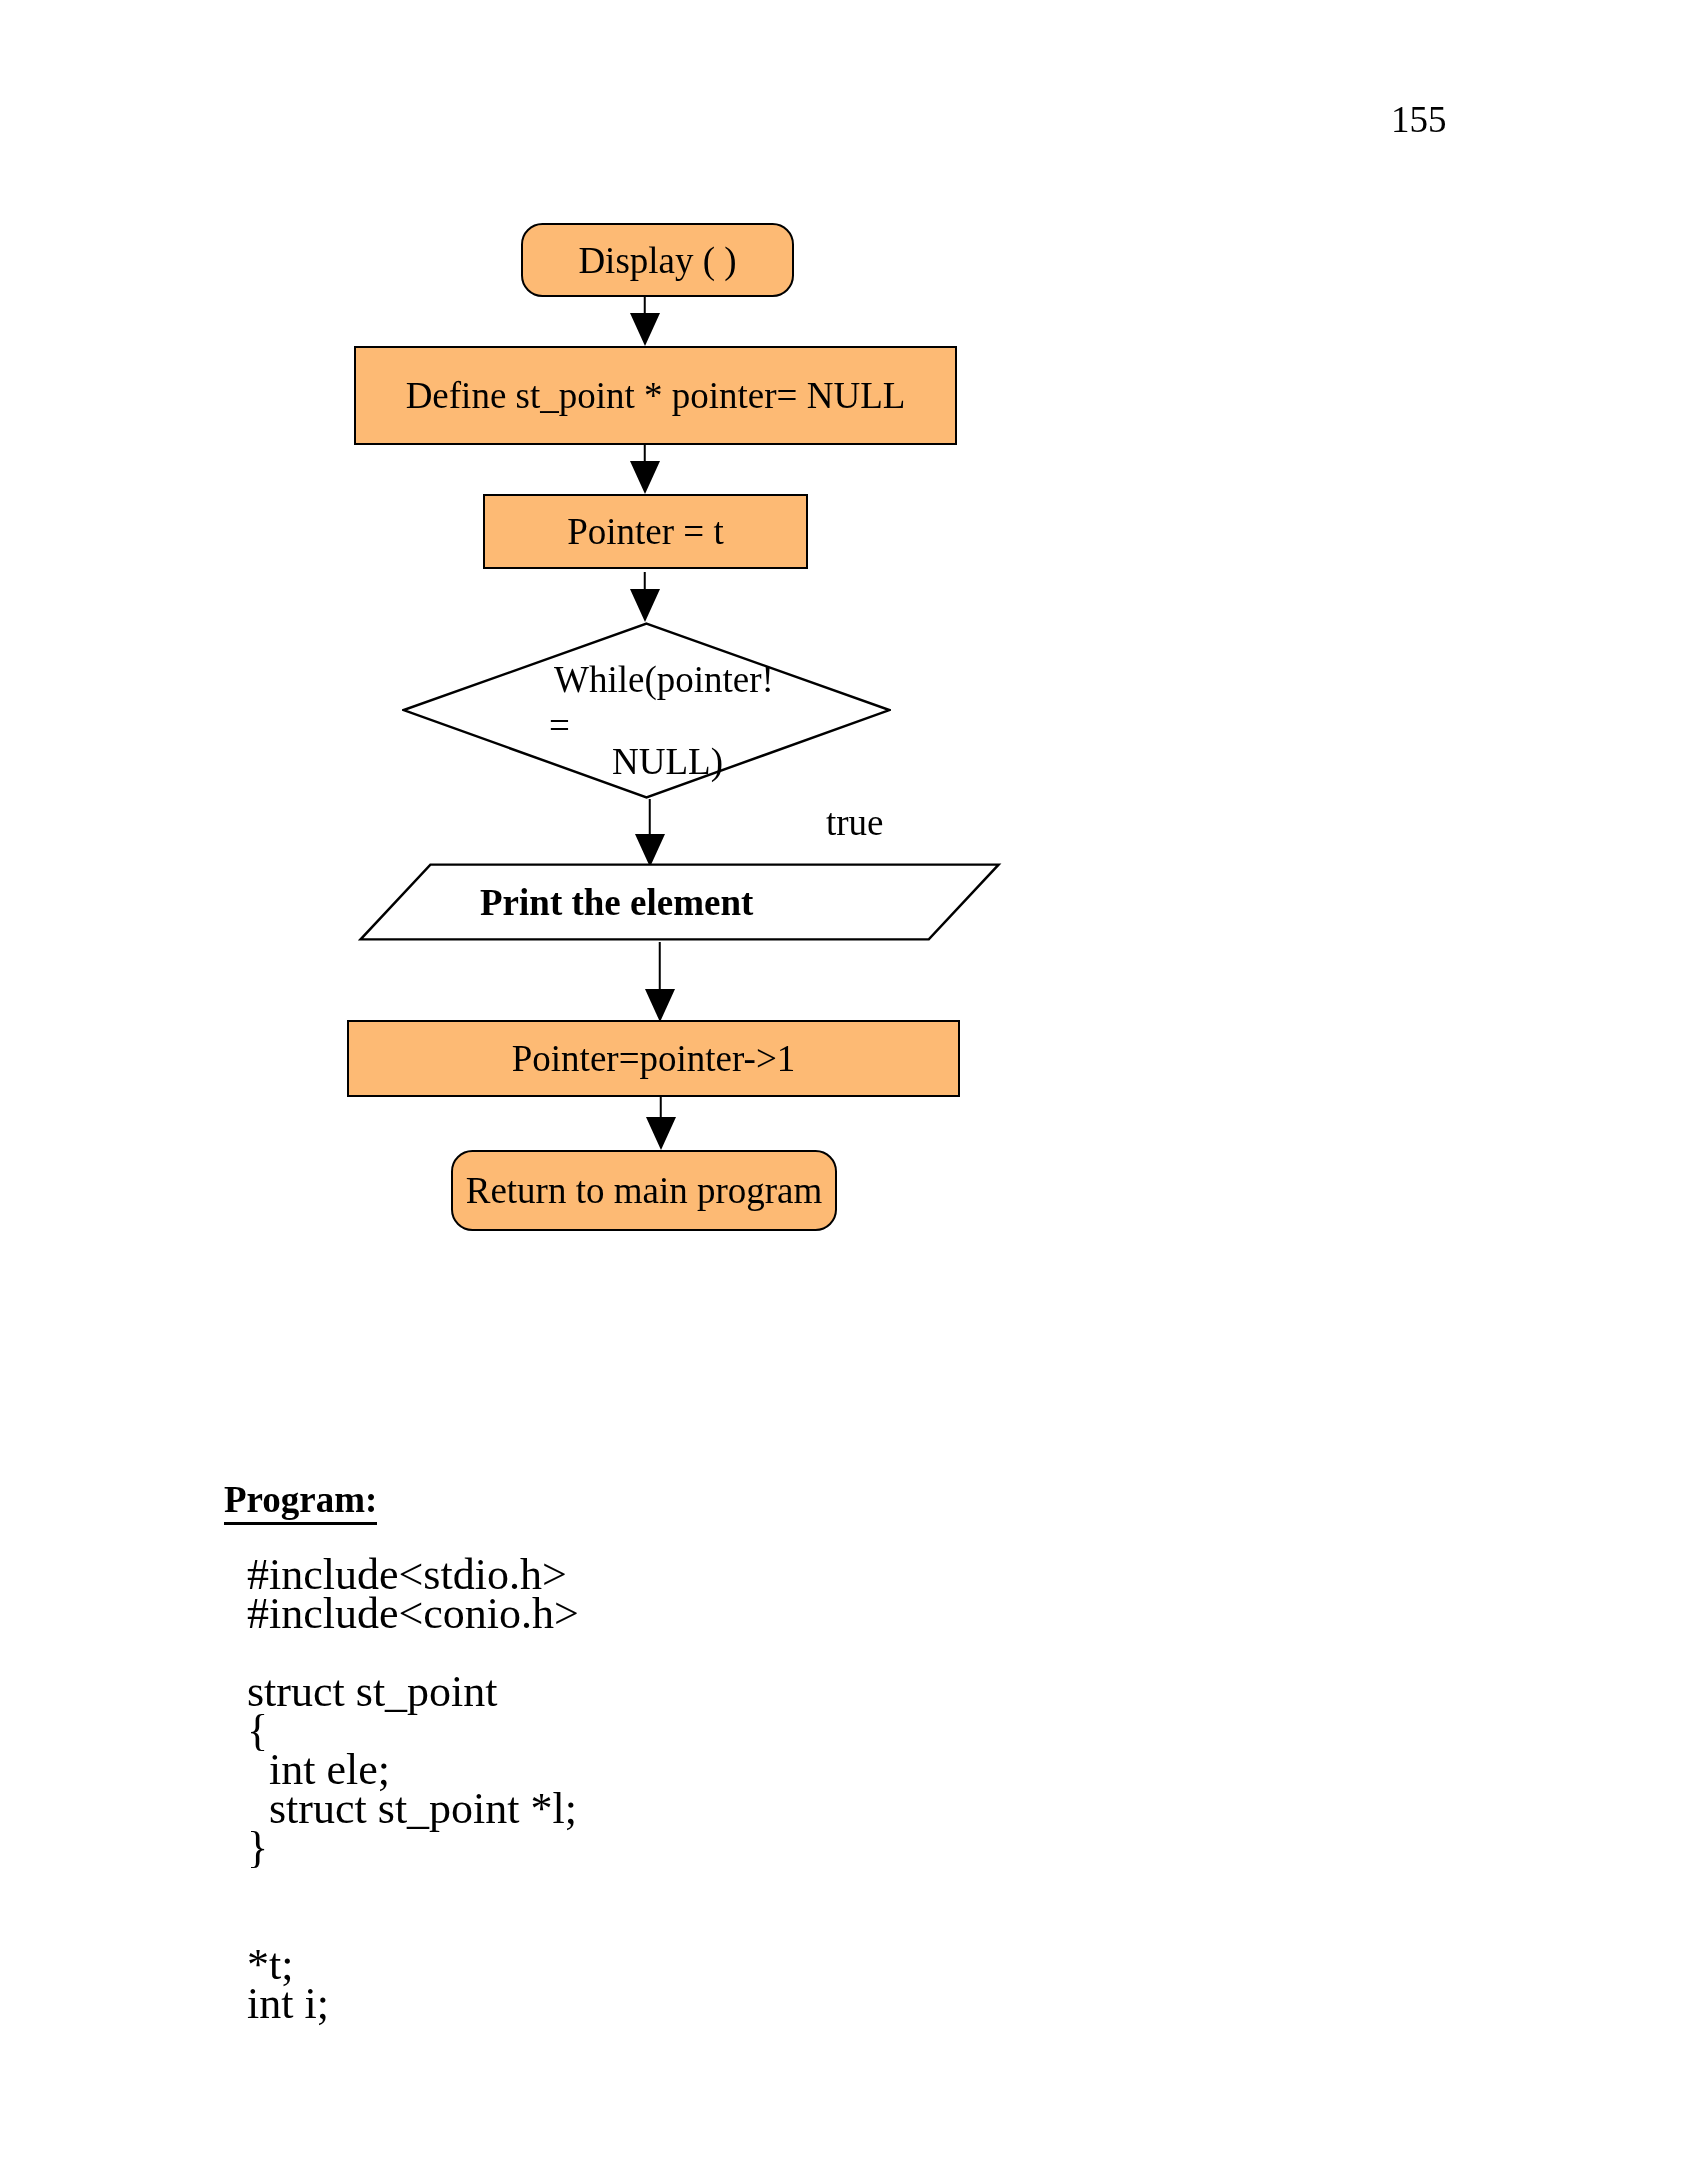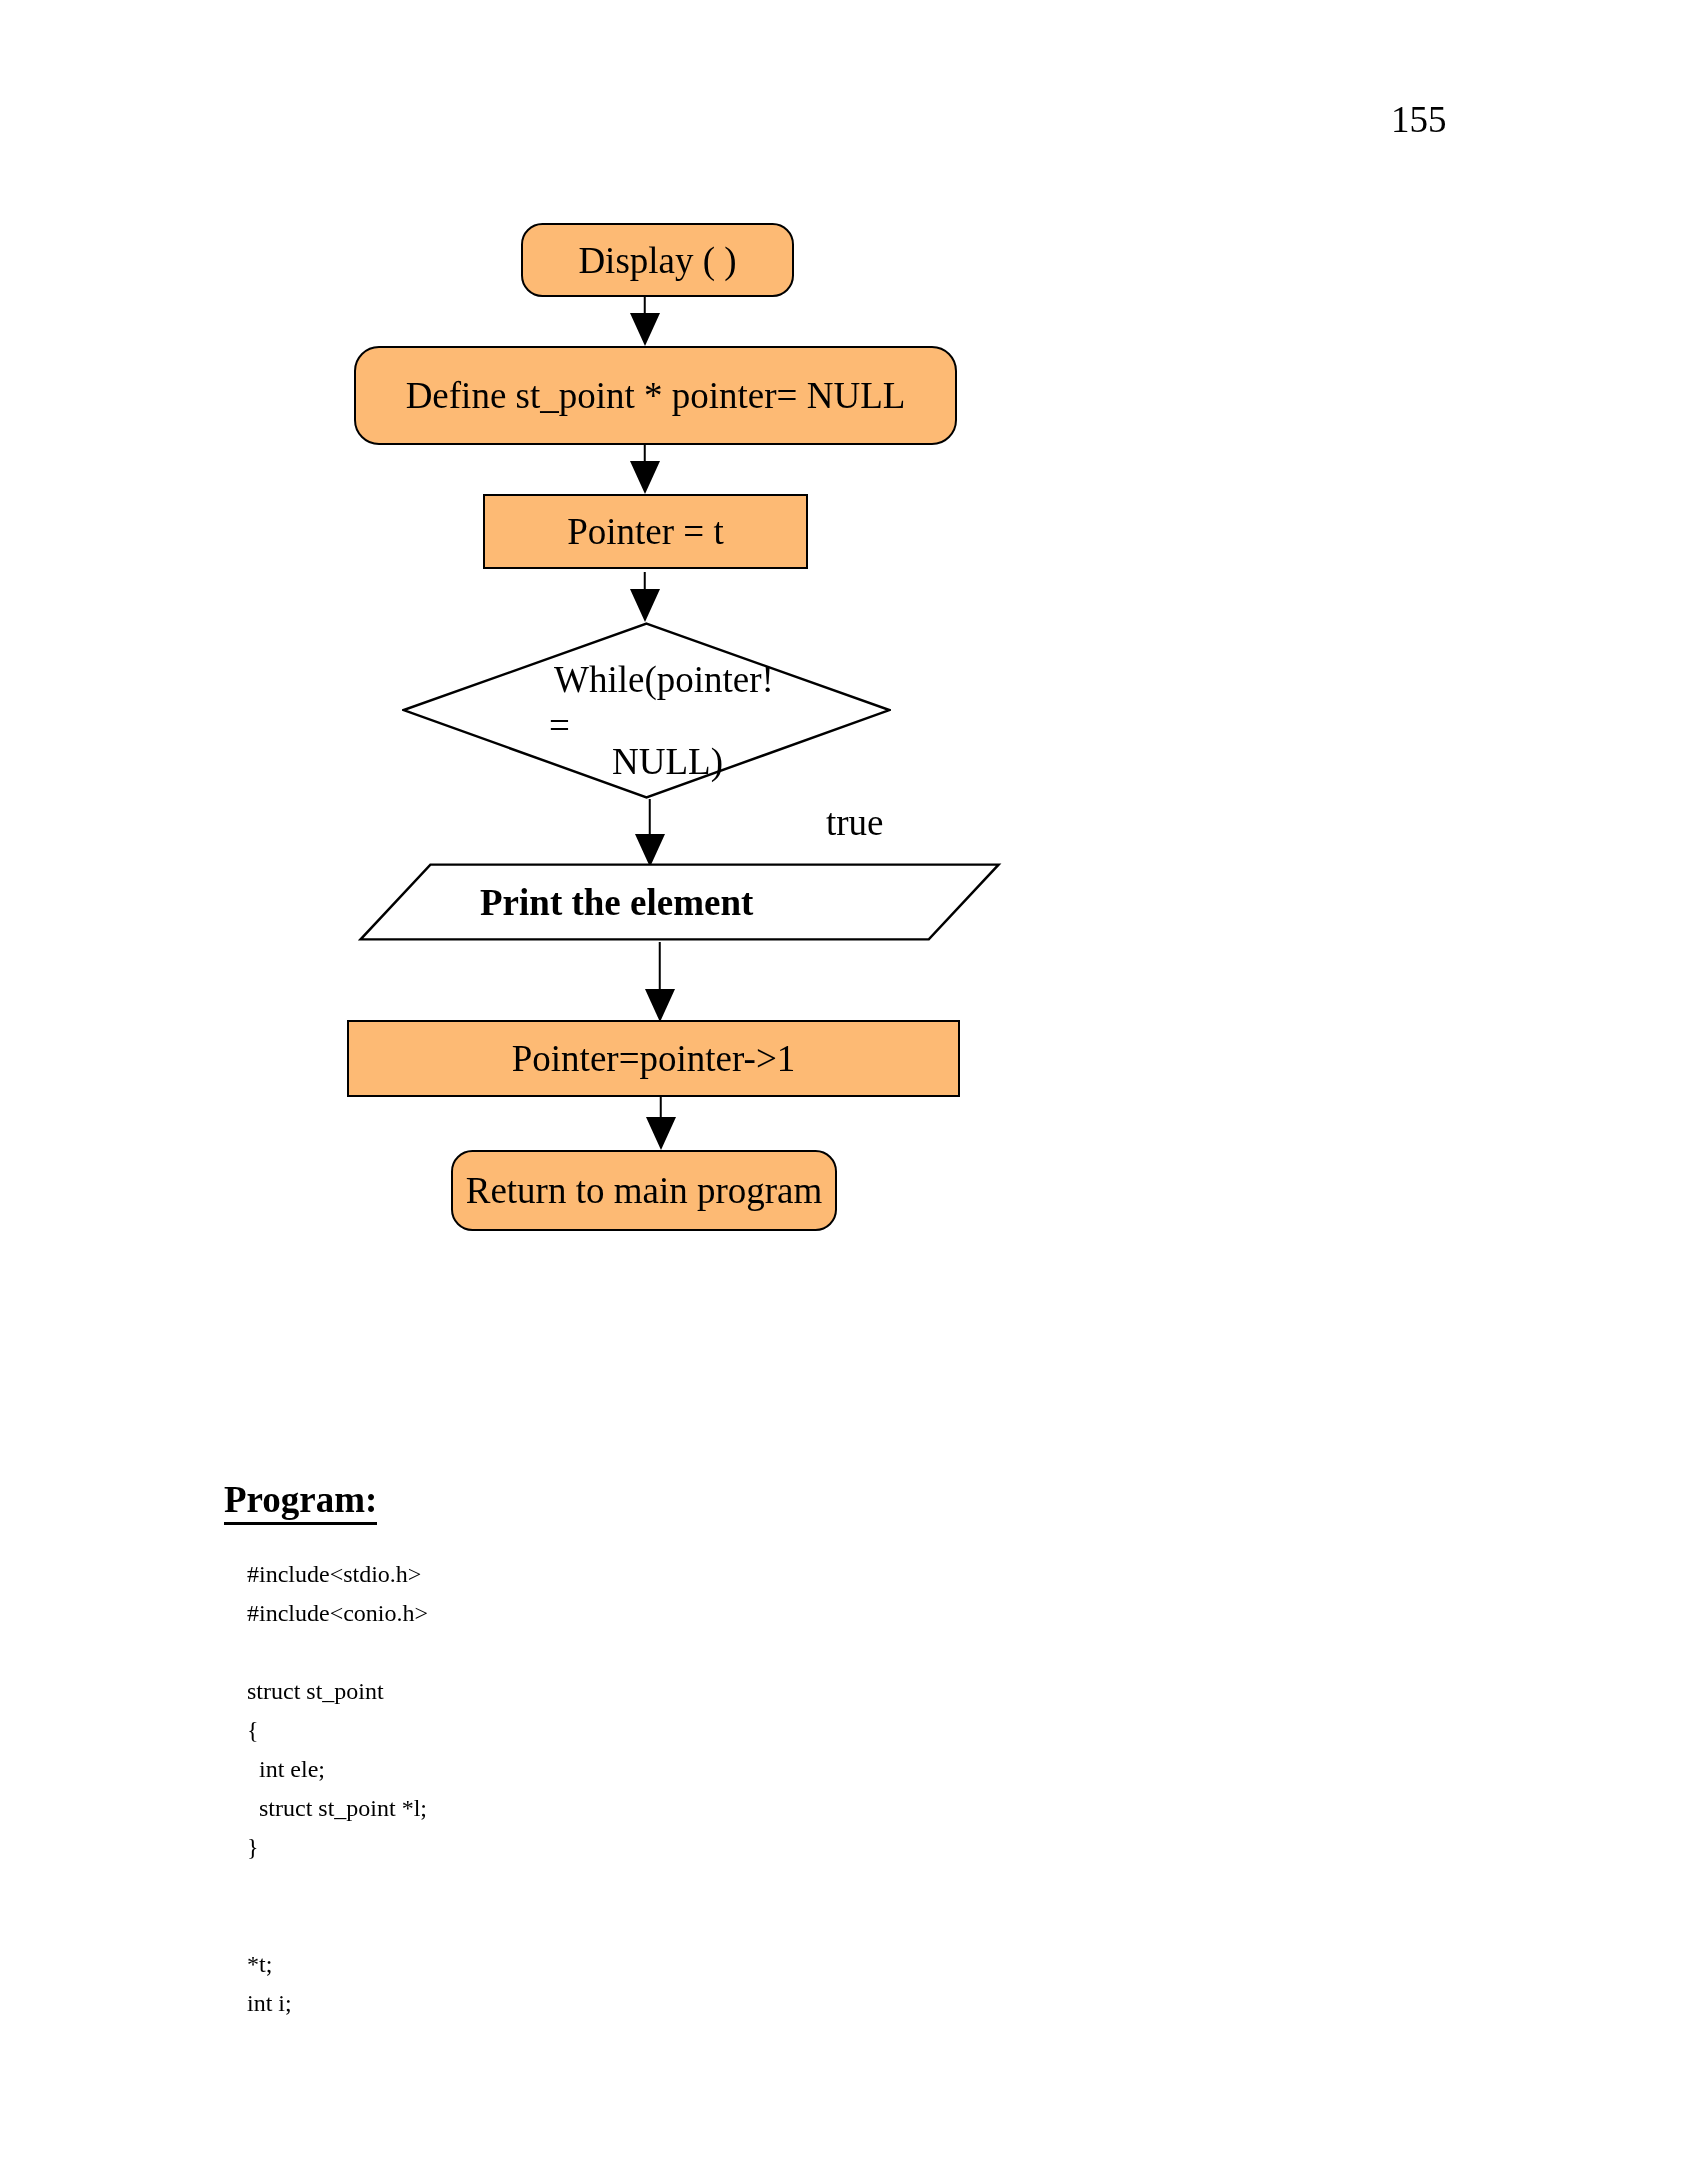--- a/index.html
+++ b/index.html
@@ -88,21 +88,21 @@
     position: absolute;
     font-size: 37px;
     font-weight: bold;
     line-height: 1;
     border-bottom: 3.3px solid #000000;
     padding-bottom: 4.1px;
     font-family: Liberation Serif, serif;
   }
   .code {
     position: absolute;
-    font-size: 24px;
+    font-size: 44px;
     line-height: 39px;
   }
   .code .code-line {
     white-space: pre;
     min-height: 39px;
   }
 </style>
 </head>
 <body>
 
@@ -114,21 +114,21 @@
 
     <div class="node terminator" style="left:521px; top:223px; width:273px; height:74px;">
       <span>Display ( )</span>
     </div>
 
     <div class="arrow" style="left:628px; top:297px; height:49px;">
       <div class="shaft" style="height:15.7px;"></div>
       <div class="head"></div>
     </div>
 
-    <div class="node process" style="left:354px; top:346px; width:603px; height:99px;border-radius:25px;">
+    <div class="node process" style="left:354px; top:346px; width:603px; height:99px;">
       <span>Define st_point * pointer= NULL</span>
     </div>
 
     <div class="arrow" style="left:628px; top:445px; height:49px;">
       <div class="shaft" style="height:16.5px;"></div>
       <div class="head"></div>
     </div>
 
     <div class="node process" style="left:483px; top:494px; width:325px; height:75px;">
       <span>Pointer = t</span>

